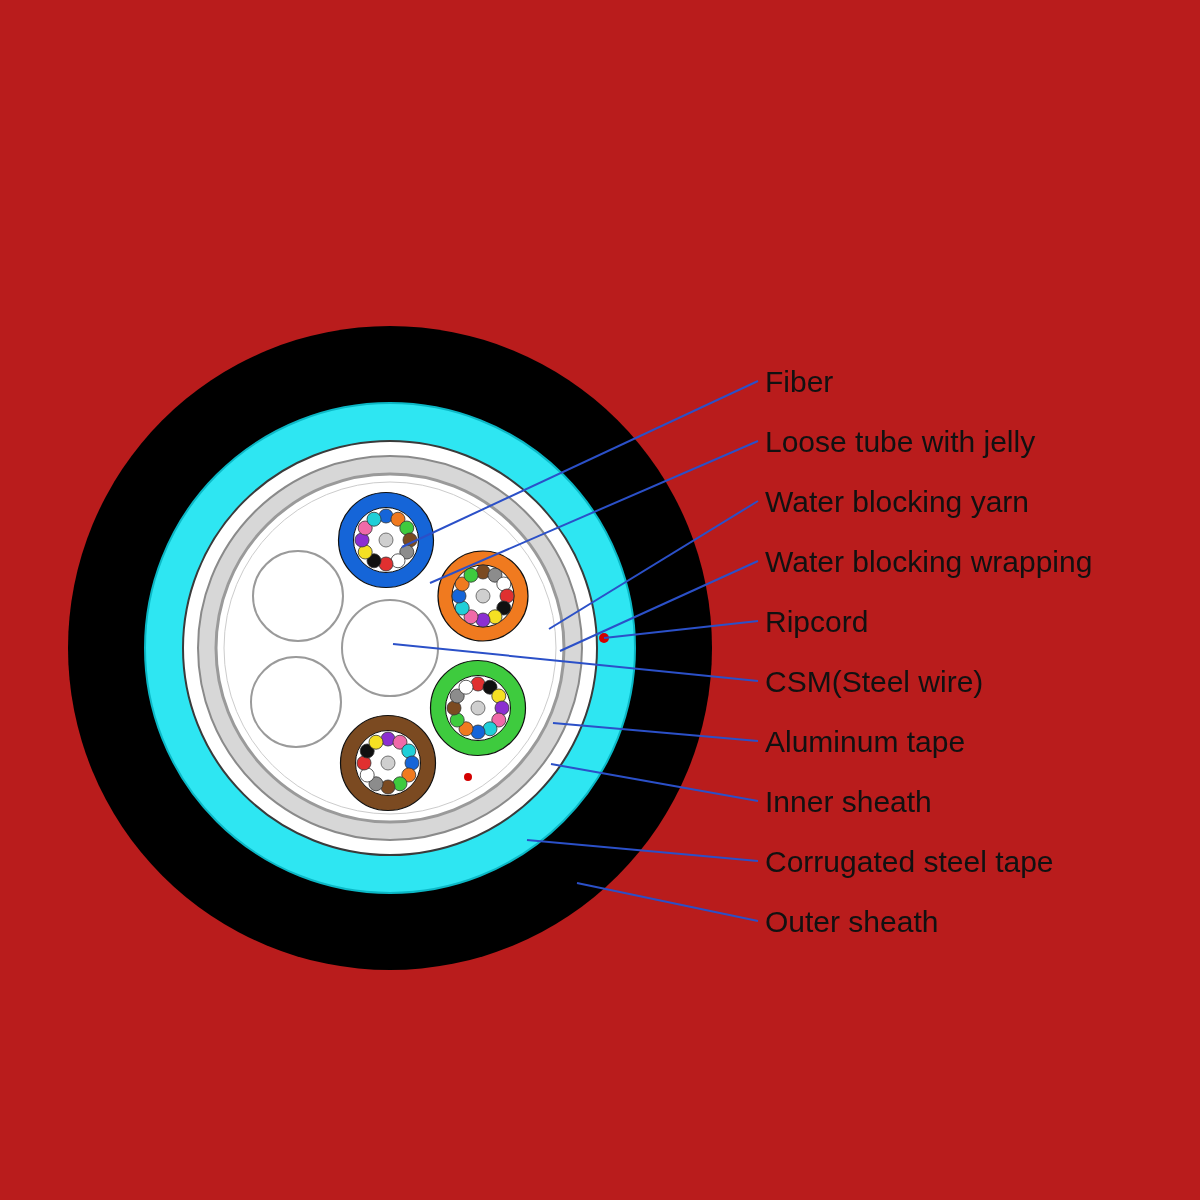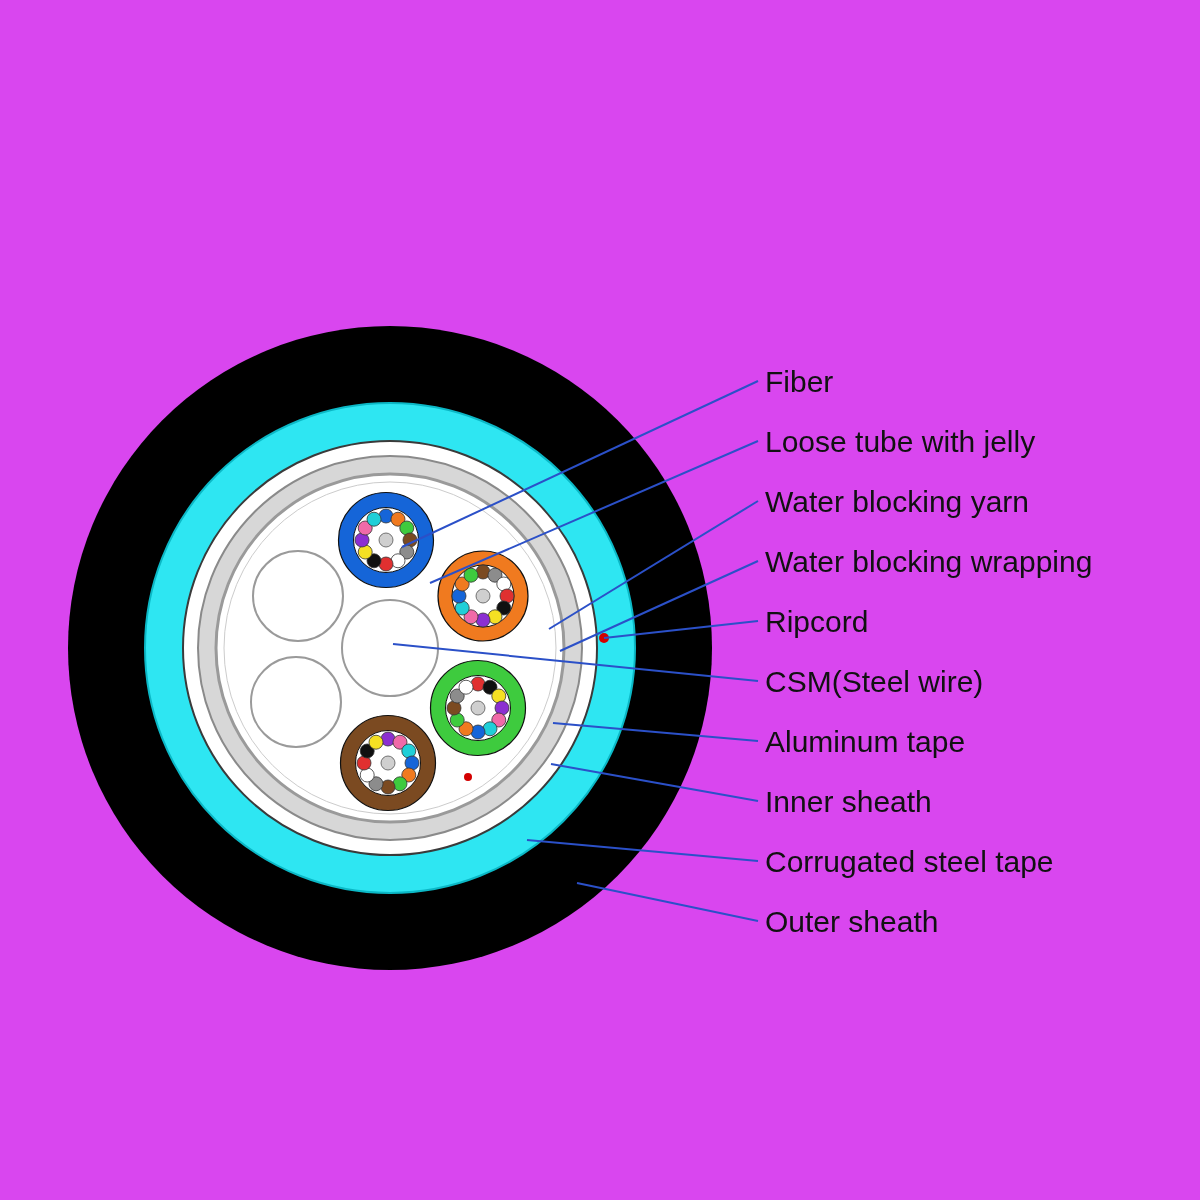--- a/index.html
+++ b/index.html
@@ -1,16 +1,16 @@
 <!DOCTYPE html>
 <html><head>
 <meta charset="utf-8">
 <style>
   html,body{margin:0;padding:0;background:#ffffff;}
-  .page{position:relative;width:1200px;height:1200px;background:#d946ef;overflow:hidden;
+  .page{position:relative;width:1200px;height:1200px;background:#b91c1c;overflow:hidden;
         font-family:"Liberation Sans",sans-serif;}
   svg{position:absolute;left:0;top:0;}
   text{font-family:"Liberation Sans",sans-serif;}
 </style>
 </head>
 <body>
 
 <div class="page">
   <svg id="diagram" width="1200" height="1200" viewBox="0 0 1200 1200">
       <circle cx="390" cy="648" r="322" fill="#000000" stroke="none" stroke-width="0"></circle>

